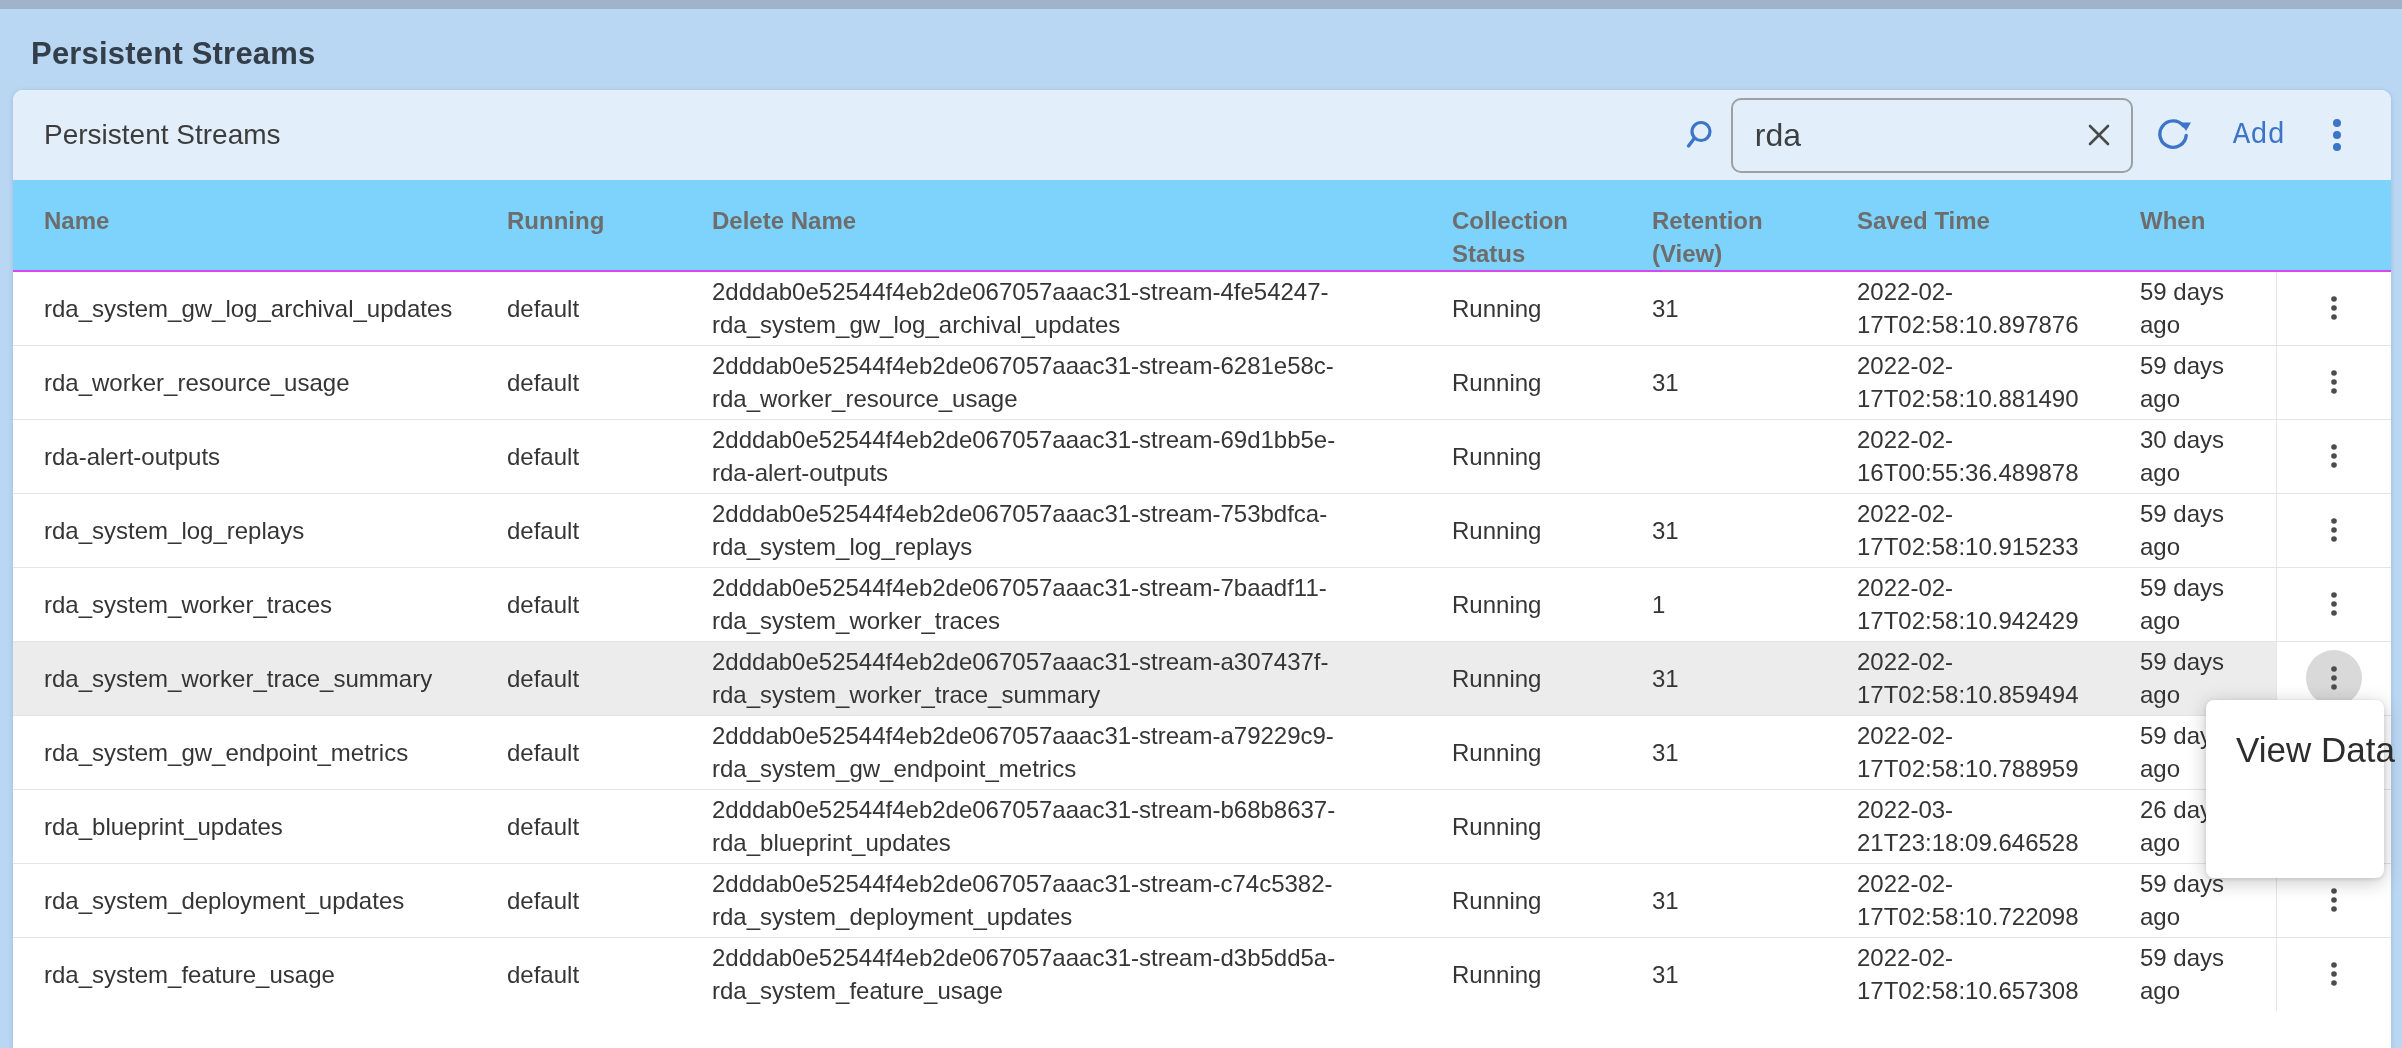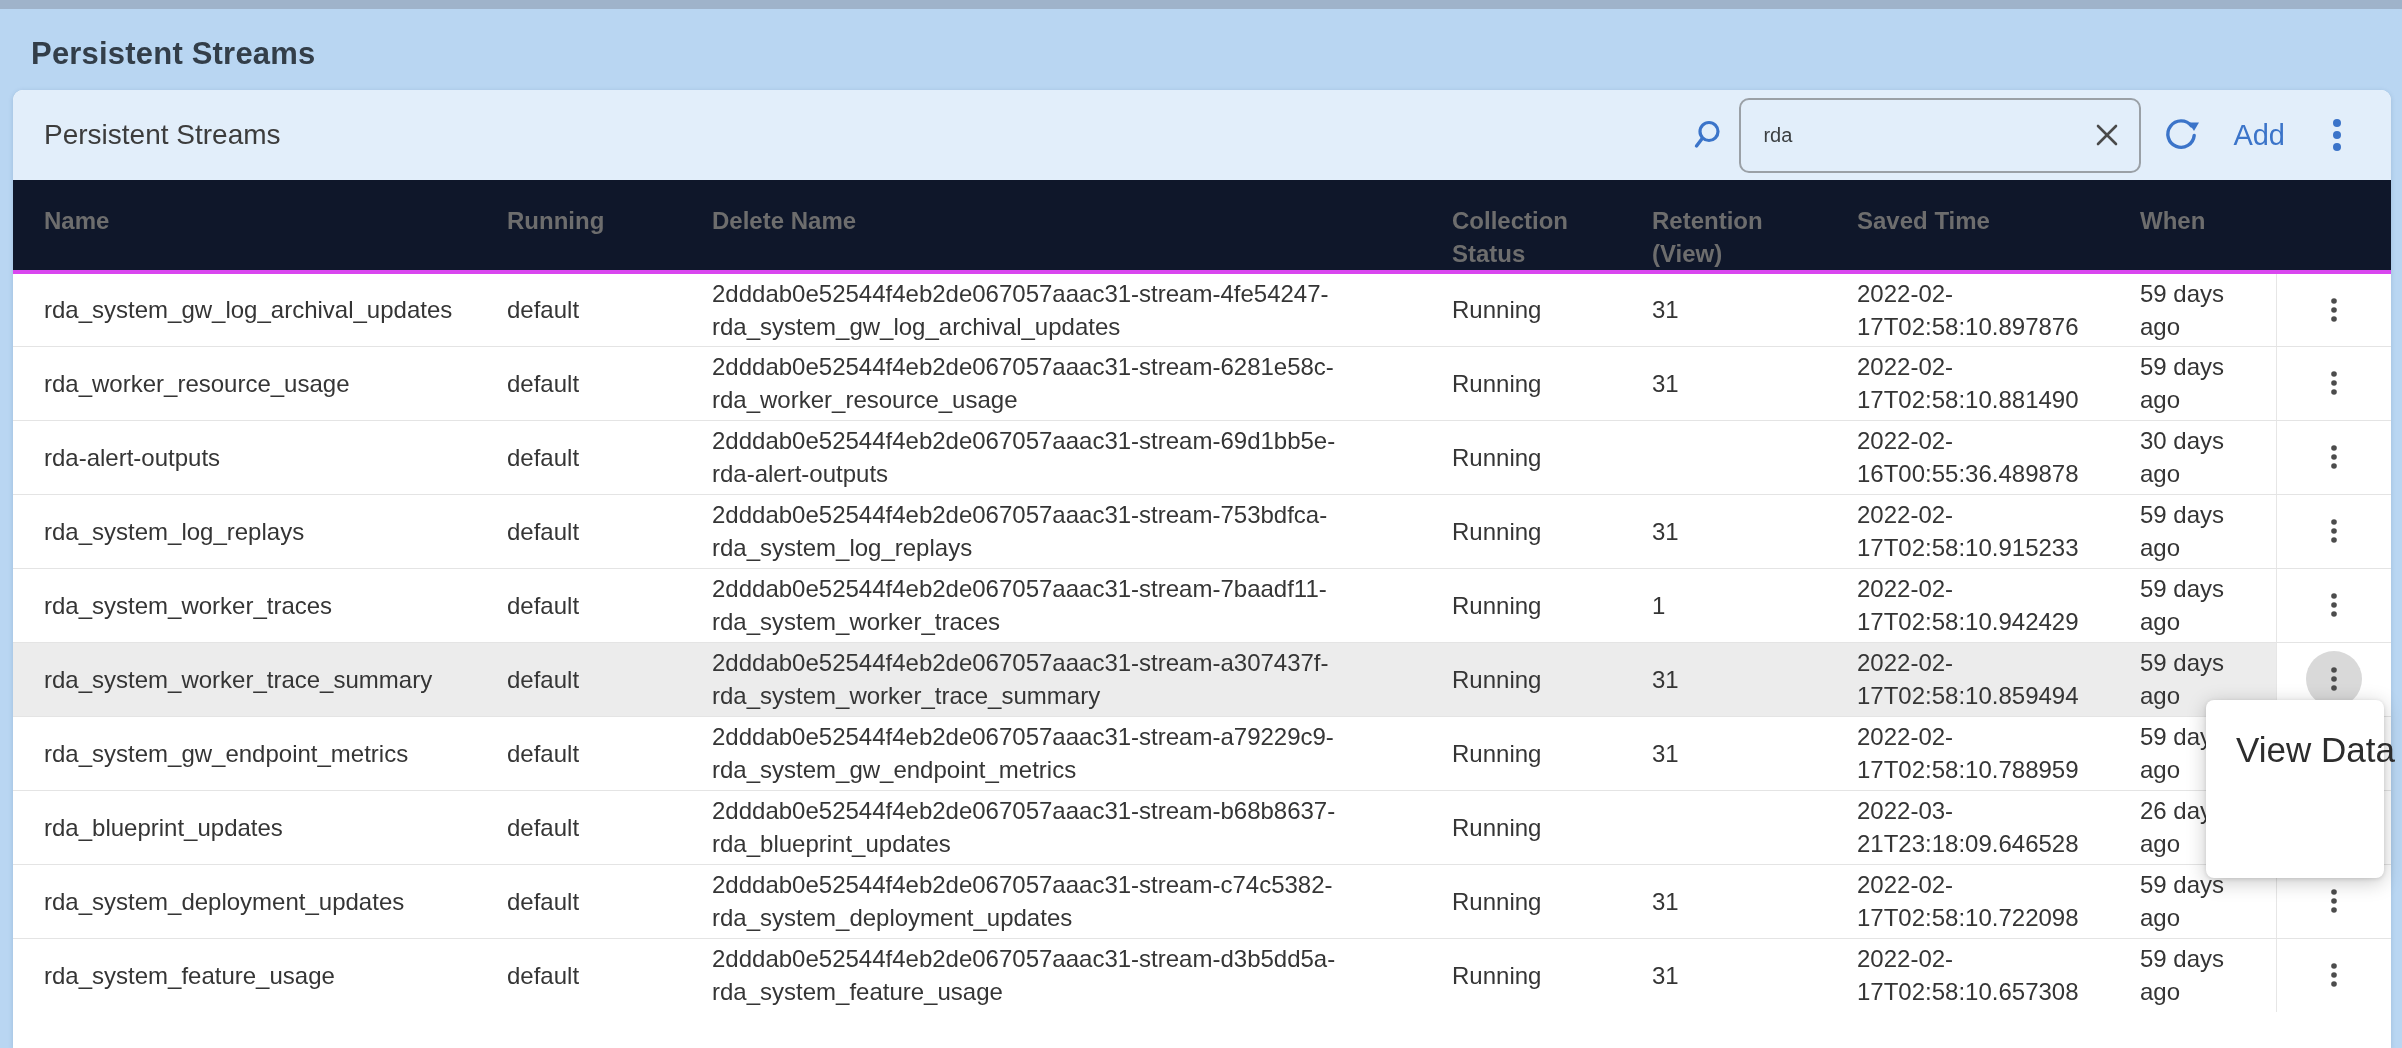--- a/index.html
+++ b/index.html
@@ -25,48 +25,48 @@
     display:flex;align-items:center;
   }
   .toolbar-title{margin-left:31px;font-size:28px;color:#3c3c3c;}
   .toolbar-actions{margin-left:auto;margin-right:48px;display:flex;align-items:center;}
   .search-icon{display:flex;margin-right:14px;}
   .search-box{position:relative;display:flex;align-items:center;}
   .search-input{
     width:316px;height:71px;border:2px solid #9aa0a6;border-radius:10px;
     background:transparent;outline:none;
     font-family:"Liberation Sans", sans-serif;
-    font-size:20px;color:#3c4043;padding:0 60px 0 22px;
+    font-size:32px;color:#3c4043;padding:0 60px 0 22px;
   }
   .clear-btn{
     position:absolute;right:14px;top:50%;transform:translateY(-50%);
     width:40px;height:40px;border:none;background:transparent;padding:0;cursor:pointer;
     display:flex;align-items:center;justify-content:center;
   }
   .icon-btn{
     border:none;background:transparent;padding:0;cursor:pointer;
     display:flex;align-items:center;justify-content:center;
   }
   .refresh-btn{margin-left:20px;}
   .add-btn{
-    margin-left:32px;border:none;background:transparent;cursor:pointer;
-    font-family:Liberation Sans, sans-serif;
+    margin-left:40px;border:none;background:transparent;cursor:pointer;
+    font-family:Liberation Mono, monospace;
     font-size:29px;color:#3b74c9;padding:0;
   }
   .overflow-btn{margin-left:46px;}
   
   table{border-collapse:collapse;table-layout:fixed;width:2378px;}
   col.c-name{width:482px;} col.c-db{width:205px;} col.c-index{width:740px;}
   col.c-status{width:200px;} col.c-ret{width:205px;} col.c-saved{width:283px;}
   col.c-when{width:148px;} col.c-act{width:115px;}
   thead th{
-    height:83px;background:#0f172a;color:#6d6d6d;
+    height:83px;background:#7dd3fc;color:#6d6d6d;
     font-size:24px;font-weight:700;text-align:left;vertical-align:top;
     padding:24px 14px 0 12px;line-height:33px;
-    border-bottom:4px solid #d946ef;box-sizing:border-box;
+    border-bottom:2px solid #d946ef;box-sizing:border-box;
   }
   thead th.col-name{padding-left:31px;}
   tbody td{
     height:74px;box-sizing:border-box;
     border-bottom:1px solid #e4e4e4;
     font-size:24px;color:#353535;line-height:33px;
     vertical-align:middle;padding:0 14px 0 12px;
     overflow:hidden;
   }
   tbody td div{white-space:nowrap;}

